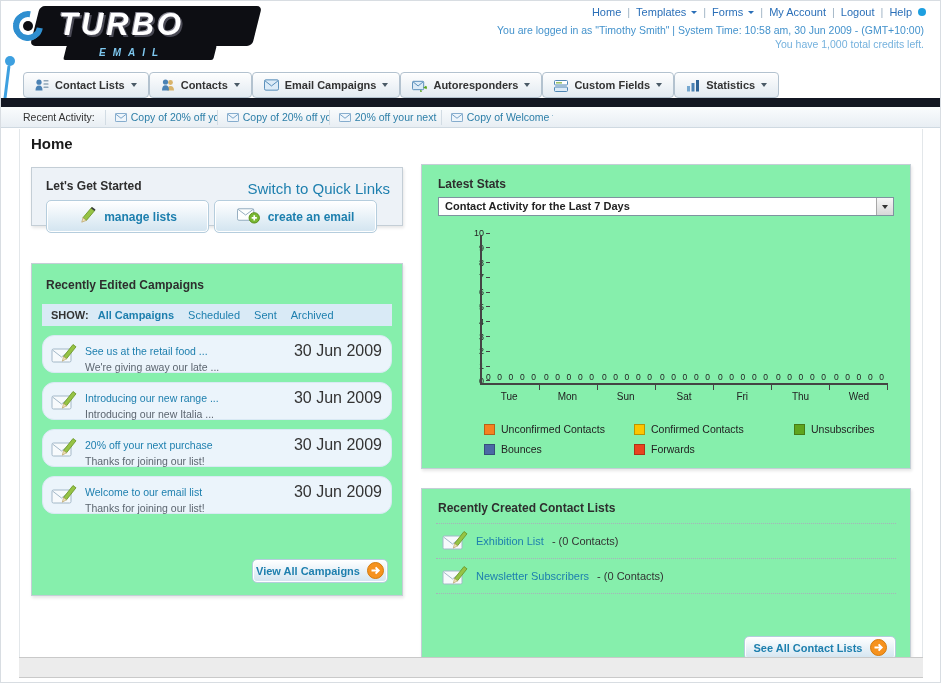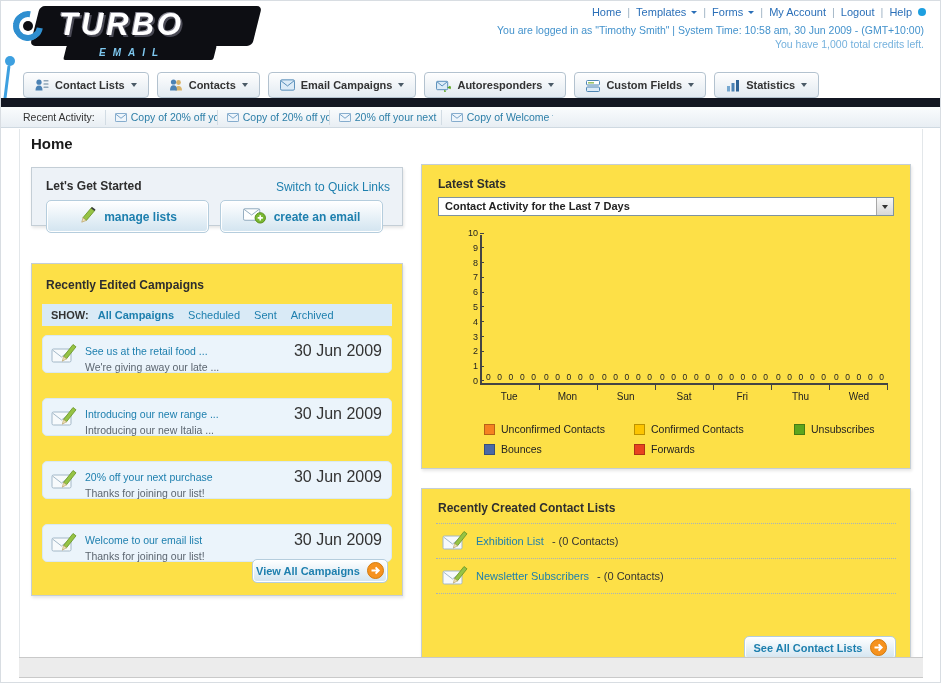--- a/index.html
+++ b/index.html
@@ -20,84 +20,84 @@
   .blue-line-left { position:absolute; left:4px; top:64px; width:3px; height:42px; background:#3da0e0; transform:rotate(7deg); border-radius:2px; }
 
   .top-links { position:absolute; right:14px; top:5px; font-size:11px; color:#9ab; display:flex; align-items:center; gap:6px; }
   .toplnk { color:#2a6fb8; text-decoration:none; cursor:pointer; display:inline-flex; align-items:center; gap:3px; }
   .sep { color:#9fb3c4; }
   .dot-right { width:8px; height:8px; border-radius:50%; background:#1d9fe0; }
   .login-line1 { position:absolute; right:16px; top:23px; font-size:10.5px; color:#4392cc; }
   .login-line2 { position:absolute; right:16px; top:37px; font-size:10.5px; color:#74b1dd; }
 
   
-  .navbar { position:absolute; top:67px; left:0; right:0; height:30px; display:flex; align-items:flex-end; padding-left:22px; gap:8px; }
+  .navbar { position:absolute; top:67px; left:0; right:0; height:30px; display:flex; align-items:flex-end; padding-left:22px; }
   .tab { display:inline-flex; align-items:center; gap:6px; height:26px; padding:0 11px; border:1px solid #b3c2cf; border-radius:4px;
     background:linear-gradient(#fefefe,#e2eaf1); box-shadow:inset 0 1px 0 #fff; cursor:pointer; }
   .tab .tlabel { font-size:11px; font-weight:bold; color:#333; }
   .caret { width:0; height:0; border-left:3.5px solid transparent; border-right:3.5px solid transparent; border-top:4px solid #4a5a66; }
   .caret.small { border-left-width:3px; border-right-width:3px; border-top:3.5px solid #2a6fb8; margin-left:2px; }
   .darkbar { position:absolute; top:97px; left:0; right:0; height:9px; background:#131722; }
 
   
   .activity { position:absolute; top:106px; left:0; right:0; height:21px; background:linear-gradient(#fafcfd,#e8eef3);
     border-bottom:1px solid #cfd9e1; display:flex; align-items:center; padding-left:22px; }
   .act-label { font-size:10.5px; color:#333; margin-right:10px; }
   .act-item { display:flex; align-items:center; gap:4px; padding:0 9px; border-left:1px solid #d2dce4; height:15px;
     font-size:10.5px; color:#2d7fa8; white-space:nowrap; overflow:hidden; max-width:112px; cursor:pointer; }
 
   
   .content { position:absolute; top:128px; left:18px; width:904px; height:528px; background:#fff;
     border-left:1px solid #e3e7ea; border-right:1px solid #e3e7ea; }
   .page-title { position:absolute; left:30px; top:134px; font-size:15px; font-weight:bold; color:#1b1b1b; }
 
-  .panel { position:absolute; background:#fde047; border:1px solid #c4ced6; box-shadow:1px 2px 3px rgba(0,0,0,0.10); }
+  .panel { position:absolute; background:#86efac; border:1px solid #c4ced6; box-shadow:1px 2px 3px rgba(0,0,0,0.10); }
   .panel-title { font-size:12px; font-weight:bold; color:#2e2e2e; }
   .lnk { color:#1d7fae; text-decoration:none; cursor:pointer; }
 
   
   #lgs { left:30px; top:166px; width:372px; height:59px; background:#edf2f7; }
   #lgs .panel-title { position:absolute; left:14px; top:11px; }
-  #lgs-switch { position:absolute; right:12px; top:12px; font-size:12px; }
-  .lgs-buttons { position:absolute; left:14px; top:32px; display:flex; gap:11px; }
+  #lgs-switch { position:absolute; right:12px; top:12px; font-size:15px; }
+  .lgs-buttons { position:absolute; left:14px; top:32px; display:flex; gap:5px; }
   .big-btn { width:163px; height:33px; border:1px solid #b5cddd; border-radius:5px; background:linear-gradient(#ffffff,#d2e4f0);
     box-shadow:inset 0 0 0 1px #fff; display:flex; align-items:center; justify-content:center; gap:8px;
     font-size:12px; font-weight:bold; color:#1d7fae; cursor:pointer; }
 
   
   #campaigns { left:30px; top:262px; width:372px; height:333px; }
   #campaigns .panel-title { position:absolute; left:14px; top:14px; }
   .filterbar { position:absolute; left:10px; right:10px; top:40px; height:22px; background:#d9eaf6; display:flex; align-items:center;
     gap:13px; padding:0 9px; font-size:11px; }
   .show-label { font-weight:bold; color:#333; margin-right:-4px;text-align:right; }
   .filter-lnk { color:#1d7fae; cursor:pointer; text-decoration:none; }
   .filter-lnk.sel { font-weight:bold; }
   .camp-rows { position:absolute; left:10px; right:10px; top:71px; }
-  .camp-row { position:relative; background:#ebf4fb; border:1px solid #d9e9f4; border-radius:5px; height:38px;
-    margin-bottom:25px; padding:5px 8px 12px 42px; }
+  .camp-row { position:relative; background:#ebf4fb; border:1px solid #d9e9f4; border-radius:12px; height:38px;
+    margin-bottom:9px; padding:5px 8px 12px 42px; }
   .crow-ico { position:absolute; left:8px; top:7px; }
   .crow-txt .lnk { font-size:10.5px; }
   .crow-txt .sub { font-size:10.5px; color:#5c6670; margin-top:2px; }
   .crow-date { position:absolute; right:9px; top:6px; font-size:16px; color:#333; }
   .small-btn { position:absolute; display:flex; align-items:center; justify-content:center; gap:7px; height:24px;
     border:1px solid #b5cddd; border-radius:5px; background:linear-gradient(#ffffff,#d2e4f0); box-shadow:inset 0 0 0 1px #fff;
     font-size:11px; font-weight:bold; color:#1d7fae; cursor:pointer; }
   #view-all-btn { right:14px; bottom:12px; width:136px; }
 
   
   #stats { left:420px; top:163px; width:490px; height:305px; }
   #stats .panel-title { position:absolute; left:16px; top:12px; }
   .select { position:absolute; left:16px; right:16px; top:32px; height:19px; border:1px solid #7f939f; background:#fff;
     font-size:11px; color:#222; line-height:17px; padding-left:6px; cursor:pointer;font-weight:bold; }
   .select-arrow { position:absolute; right:0; top:0; bottom:0; width:17px; background:linear-gradient(#f7f7f7,#d8d8d8);
     border-left:1px solid #a8a8a8; display:flex; align-items:center; justify-content:center; }
   .select-arrow .caret { border-top-color:#333; }
 
   .chart { position:absolute; left:34px; top:66px; width:440px; height:178px; }
-  .y-axis { position:absolute; left:8px; top:-2px; width:20px; height:156px; display:flex; flex-direction:column;
+  .y-axis { position:absolute; left:14px; top:-2px; width:20px; height:156px; display:flex; flex-direction:column;
     justify-content:space-between; align-items:flex-end; font-size:9px; color:#222; }
   .ytick { display:flex; align-items:center; line-height:8px; }
   .ytick::after { content:""; display:inline-block; width:4px; height:1px; background:#444; margin-left:2px; }
   .plot { position:absolute; left:24px; top:4px; right:8px; height:150px; border-left:2px solid #444; border-bottom:2px solid #444; }
   .groups { position:absolute; left:0; right:0; top:0; bottom:0; display:flex; }
   .cgroup { flex:1; position:relative; }
   .cgroup::after { content:""; position:absolute; right:0; bottom:-7px; width:1px; height:5px; background:#444; }
   .zeros { position:absolute; bottom:1px; left:7%; right:7%; display:flex; justify-content:space-between;
     font-size:8.5px; color:#222; }
   .x-labels { position:absolute; left:24px; right:8px; top:160px; display:flex; }

